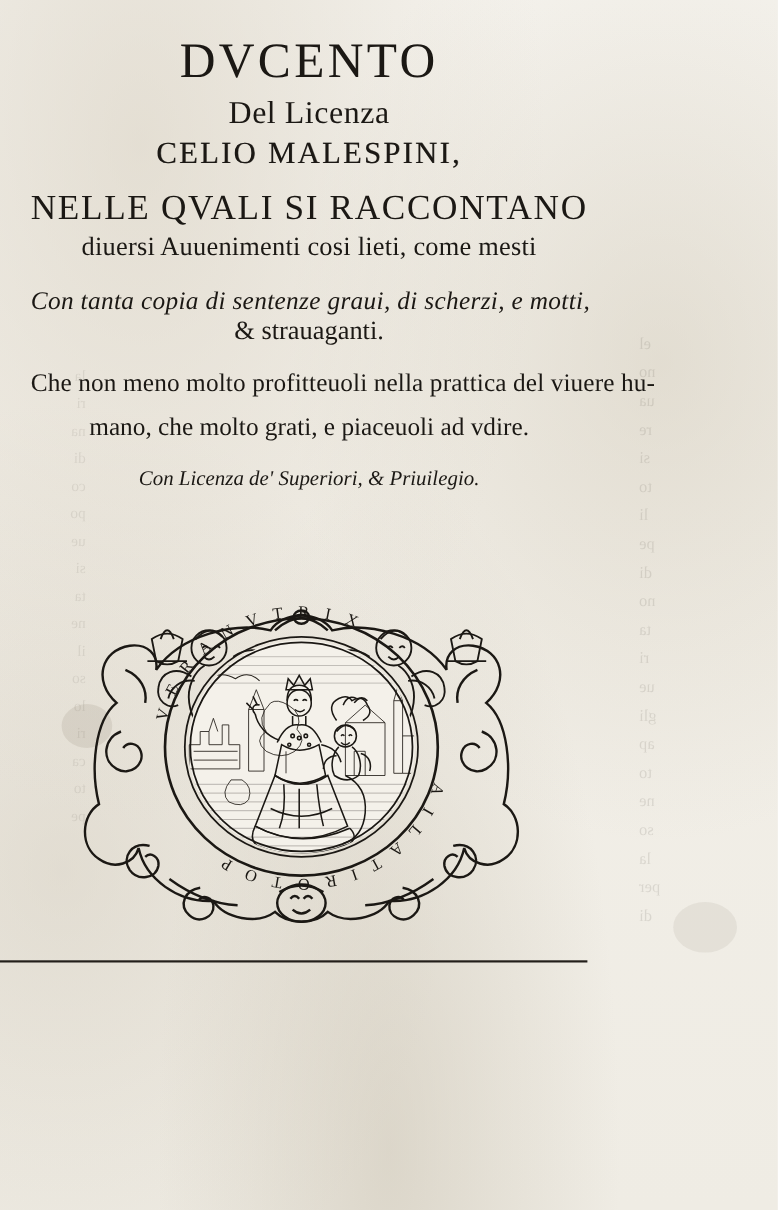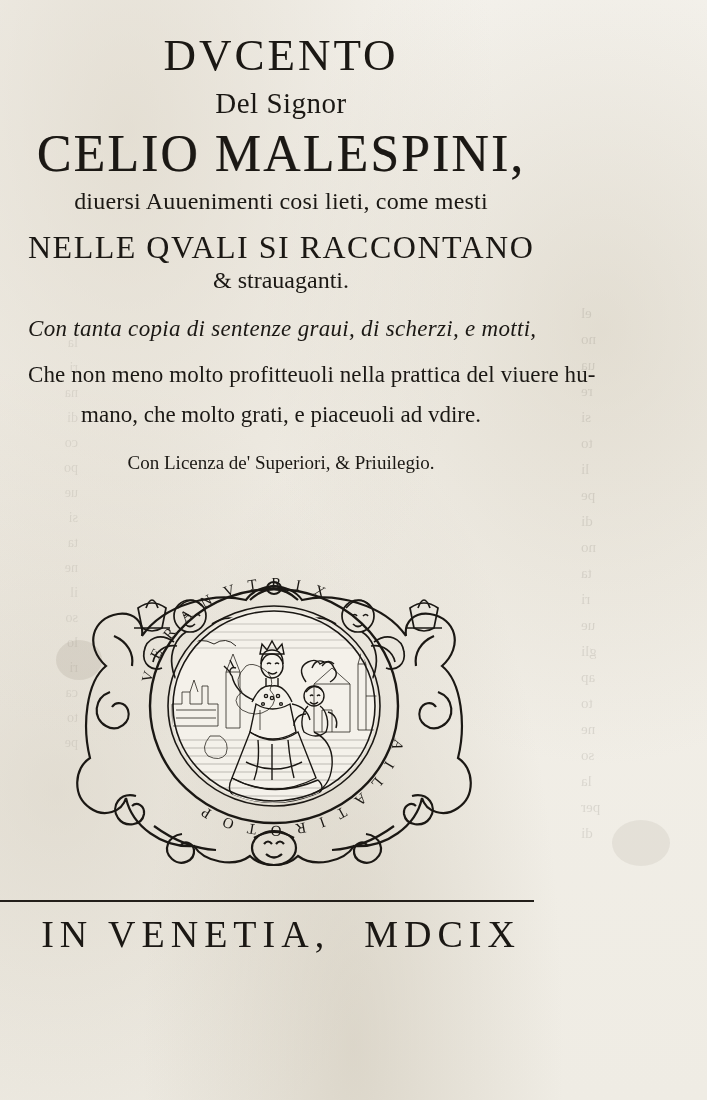--- a/index.html
+++ b/index.html
@@ -89,21 +89,21 @@
     margin-top: 2px;
     font-weight: 400;
     text-shadow: 0.4px 0 0 rgba(20,18,15,0.6);
   }
   .l-delsignor {
     font-size: 29px;
     margin-top: 8px;
     letter-spacing: 0.5px;
   }
   .l-celio {
-    font-size: 52px;
+    font-size: 28px;
     letter-spacing: 2px;
     margin-top: 4px;
     text-shadow: 0.4px 0 0 rgba(20,18,15,0.5);
   }
   .l-nelle {
     font-size: 32px;
     letter-spacing: 1.5px;
     margin-top: 14px;
   }
   .l-diversi {
@@ -125,20 +125,21 @@
     font-size: 23px;
     margin-top: 20px;
     letter-spacing: 0.1px;
   }
   .l-mano {
     font-size: 23px;
     margin-top: 14px;
   }
   .l-licenza {
     font-size: 19px;
+    font-style: italic;
     margin-top: 24px;
   }
   .device {
     margin-top: 22px;
     width: 520px;
     height: 390px;
     position: relative;
   }
   .device svg { display: block; width: 100%; height: 100%; }
   .rule {
@@ -176,26 +177,26 @@
 <div class="bleed-left">
 la<br>ri<br>na<br>di<br>co<br>po<br>ue<br>si<br>ta<br>ne<br>il<br>so<br>lo<br>ri<br>ca<br>to<br>pe
 </div>
 
 <div class="blot" style="left:56px; top:640px; width:46px; height:40px;"></div>
 <div class="blot" style="left:612px; top:820px; width:58px; height:46px; background:rgba(150,140,120,0.13);"></div>
 
 <div class="page">
 
   <div class="ln l-ducento">DVCENTO</div>
-  <div class="ln l-delsignor">Del Signor</div>
+  <div class="ln l-delsignor">Del Licenza</div>
   <div class="ln l-celio">CELIO MALESPINI,</div>
+  <div class="ln l-nelle">NELLE QVALI SI RACCONTANO</div>
   <div class="ln l-diversi">diuersi Auuenimenti cosi lieti, come mesti</div>
-  <div class="ln l-nelle">NELLE QVALI SI RACCONTANO</div>
+  <div class="ln l-italic">Con tanta copia di sentenze graui, di scherzi, e motti,</div>
   <div class="ln l-strav">&amp; strauaganti.</div>
-  <div class="ln l-italic">Con tanta copia di sentenze graui, di scherzi, e motti,</div>
   <div class="ln l-che">Che non meno molto profitteuoli nella prattica del viuere hu-</div>
   <div class="ln l-mano">mano, che molto grati, e piaceuoli ad vdire.</div>
   <div class="ln l-licenza">Con Licenza de' Superiori, &amp; Priuilegio.</div>
 
   <div class="device">
     <svg viewBox="0 0 520 390" xmlns="http://www.w3.org/2000/svg">
       <defs>
         <path id="mottoTop" d="M 135 210 A 125 118 0 0 1 385 210" fill="none"></path>
         <path id="mottoBot" d="M 385 212 A 125 118 0 0 1 135 212" fill="none"></path>
         <clipPath id="ovalClip">
@@ -364,18 +365,15 @@
           <path d="M 298 172 q 4 -10 12 -6 M 308 170 q 6 -8 12 -2"></path>
         </g>
       </g>
 
       <ellipse cx="260" cy="210" rx="101" ry="95" fill="none" stroke="#1b1814" stroke-width="1.6"></ellipse>
     </svg>
   </div>
 
   <div class="rule"></div>
 
-  <div class="ln l-venetia">
-    <span>IN VENETIA,</span><span class="gap"></span><span>MDCIX</span>
-  </div>
 
 
 </div>
 
 </body></html>

